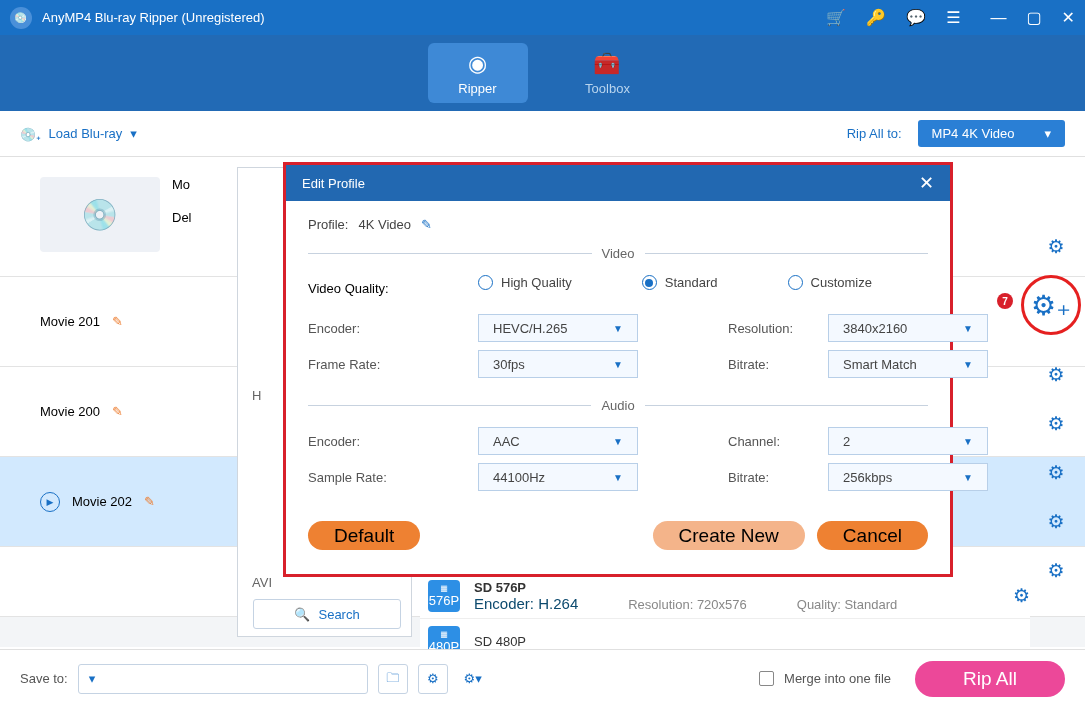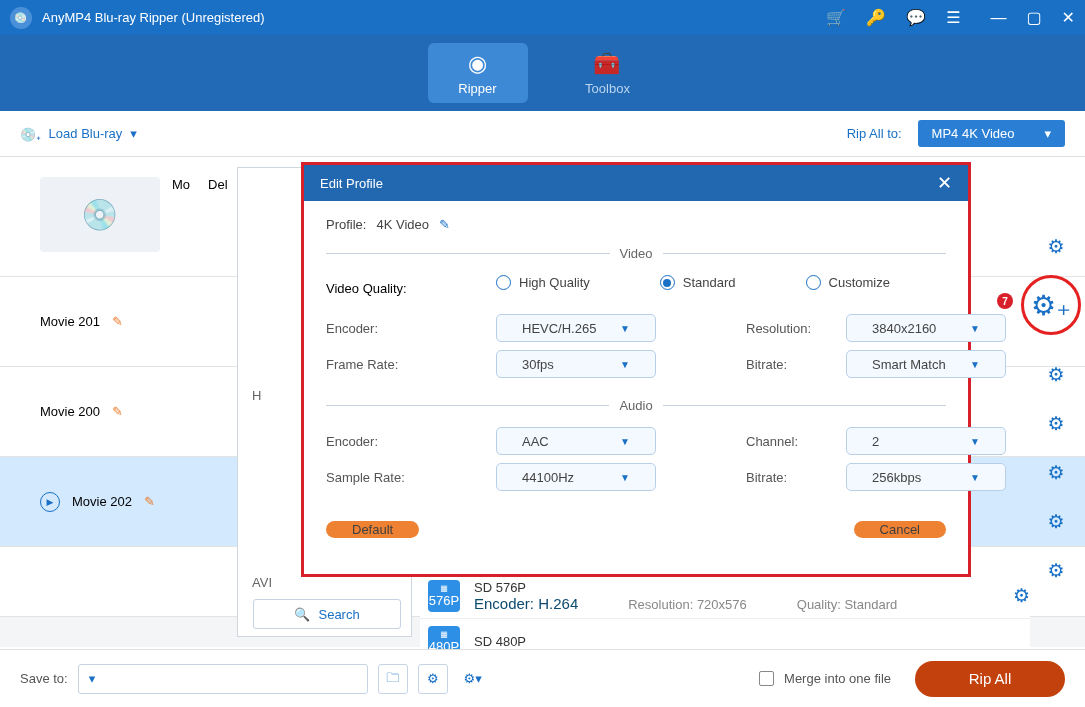--- a/index.html
+++ b/index.html
@@ -28,45 +28,45 @@
 .gear{color:#1970c5;font-size:19px;cursor:pointer}
 .gear-highlight{position:absolute;right:4px;top:118px;width:60px;height:60px;border:3px solid #e52020;border-radius:50%;display:flex;align-items:center;justify-content:center;background:#fff}
 .gear-highlight .gear{font-size:28px}
 .badge7{position:absolute;right:72px;top:136px;width:16px;height:16px;background:#d8202b;border-radius:50%;color:#fff;font-size:10px;display:flex;align-items:center;justify-content:center;font-weight:bold}
 .side-panel{position:absolute;left:237px;top:10px;width:175px;height:470px;background:#fff;border:1px solid #cfd6de}
 .search-row{position:absolute;left:253px;top:442px;width:148px;height:30px;border:1px solid #c5d3e3;border-radius:3px;display:flex;align-items:center;justify-content:center;gap:8px;color:#1970c5;background:#fff}
 .format-list{position:absolute;left:420px;top:416px;width:610px}
 .fmt-row{height:46px;display:flex;align-items:center;gap:14px;padding-left:8px;border-bottom:1px solid #eee;background:#fff}
 .fmt-badge{width:32px;height:32px;background:#2d8fe5;border-radius:4px;display:flex;flex-direction:column;align-items:center;justify-content:center;color:#fff;font-size:8px}
 .fmt-info{display:flex;gap:50px;flex:1}
-.modal{position:absolute;left:301px;top:5px;width:670px;height:415px;background:#fff;border:3px solid #d8202b;z-index:50}
+.modal{position:absolute;left:283px;top:5px;width:670px;height:415px;background:#fff;border:3px solid #d8202b;z-index:50}
 .modal-hd{height:36px;background:#2268b1;color:#fff;display:flex;align-items:center;padding:0 16px}
 .modal-hd .x{margin-left:auto;font-size:18px;cursor:pointer}
 .modal-body{padding:16px 22px}
 .prof-row{display:flex;align-items:center;gap:10px;color:#444;margin-bottom:14px}
 .sect-div{display:flex;align-items:center;margin:6px 0 14px}
 .sect-div::before,.sect-div::after{content:"";flex:1;height:1px;background:#c7d2df}
 .sect-div span{padding:0 10px;color:#666}
 .radio-row{display:flex;gap:70px;margin-bottom:14px;margin-left:0}
 .radio{display:flex;align-items:center;gap:8px;color:#444}
 .radio .r{width:15px;height:15px;border:1.5px solid #1970c5;border-radius:50%;display:inline-flex;align-items:center;justify-content:center}
 .radio.checked .r::after{content:"";width:8px;height:8px;background:#1970c5;border-radius:50%}
 .grid2{display:grid;grid-template-columns:160px 160px 70px 90px 160px;gap:8px 10px;align-items:center;margin-bottom:6px}
 .grid2 label{color:#555}
-.dd{height:28px;border:1px solid #b8cfe8;background:#f4f9ff;display:flex;align-items:center;padding:0 25px;justify-content:space-between;color:#444;border-radius:5px}
+.dd{height:28px;border:1px solid #b8cfe8;background:#f4f9ff;display:flex;align-items:center;padding:0 14px;justify-content:space-between;color:#444;border-radius:0}
 .dd .arr{color:#1970c5;font-size:10px}
 .modal-ft{display:flex;gap:12px;margin-top:30px}
-.btn{height:17px;padding:0 26px;border-radius:15px;border:none;color:#404040;cursor:pointer;font-size:13px}
+.btn{height:29px;padding:0 26px;border-radius:15px;border:none;color:#000000;cursor:pointer;font-size:19px}
 .btn-orange{background:#ee8132}
 .btn-orange-lt{background:#f4b48a}
 .footer{position:absolute;bottom:0;left:0;right:0;height:58px;background:#fff;border-top:1px solid #e0e0e0;display:flex;align-items:center;padding:0 20px;gap:10px}
 .save-dd{width:290px;height:30px;border:1px solid #c5d3e3;display:flex;align-items:center;padding:0 10px;justify-content:space-between;border-radius:3px}
 .ic-btn{width:30px;height:30px;border:1px solid #c5d3e3;border-radius:3px;display:flex;align-items:center;justify-content:center;color:#1970c5;cursor:pointer}
 .chk{width:15px;height:15px;border:1.5px solid #888;border-radius:2px}
-.ripall{margin-left:14px;width:150px;height:36px;background:#c2410c;border-radius:18px;color:#fff;border:none;font-size:15px}
+.ripall{margin-left:14px;width:150px;height:36px;background:#ec4899;border-radius:18px;color:#fff;border:none;font-size:19px}
 </style>
 </head>
 <body>
 
 <div class="titlebar">
   <div class="logo">💿</div>
   <span>AnyMP4 Blu-ray Ripper (Unregistered)</span>
   <div class="titlebar-icons">
     <span>🛒</span>
     <span>🔑</span>
@@ -100,21 +100,21 @@
     <div class="format-dd">
       <span>MP4 4K Video</span>
       <span>▾</span>
     </div>
   </div>
 </div>
 
 <div class="body-area">
   <div class="movie-item first">
     <div class="thumb">💿</div>
-    <div style="display:flex;flex-direction:row;gap:18px">
+    <div style="display:flex;flex-direction:column;gap:18px">
       <span>Mo</span>
       <span>Del</span>
     </div>
   </div>
   <div class="movie-item">
     <span>Movie 201</span>
     <span class="edit-ic">✎</span>
   </div>
   <div class="movie-item">
     <span>Movie 200</span>
@@ -134,21 +134,21 @@
   <div class="search-row">
     <span>🔍</span>
     <span>Search</span>
   </div>
 
   <div class="format-list">
     <div class="fmt-row">
       <div class="fmt-badge">▦<span>576P</span></div>
       <div class="fmt-info">
         <div>
-          <div style="color:#333;font-weight:400">SD 576P</div>
+          <div style="color:#333;font-weight:700">SD 576P</div>
           <div style="color:#0c4a6e;font-size:15px">Encoder: H.264</div>
         </div>
         <div style="color:#888;align-self:end">Resolution: 720x576</div>
         <div style="color:#888;align-self:end">Quality: Standard</div>
       </div>
       <span class="gear">⚙</span>
     </div>
     <div class="fmt-row">
       <div class="fmt-badge">▦<span>480P</span></div>
       <div style="color:#333;font-weight:400">SD 480P</div>
@@ -247,20 +247,21 @@
         <span></span>
         <label>Bitrate:</label>
         <div class="dd">
             <span>256kbps</span>
             <span class="arr">▼</span>
           </div>
       </div>
       <div class="modal-ft">
         <button class="btn btn-orange">Default</button>
         <div style="flex:1"></div>
+        <button class="btn btn-orange-lt">Create New</button>
         <button class="btn btn-orange">Cancel</button>
       </div>
     </div>
   </div>
 </div>
 
 <div class="footer">
   <span style="color:#555">Save to:</span>
   <div class="save-dd">
     <span style="color:#1970c5">▾</span>

